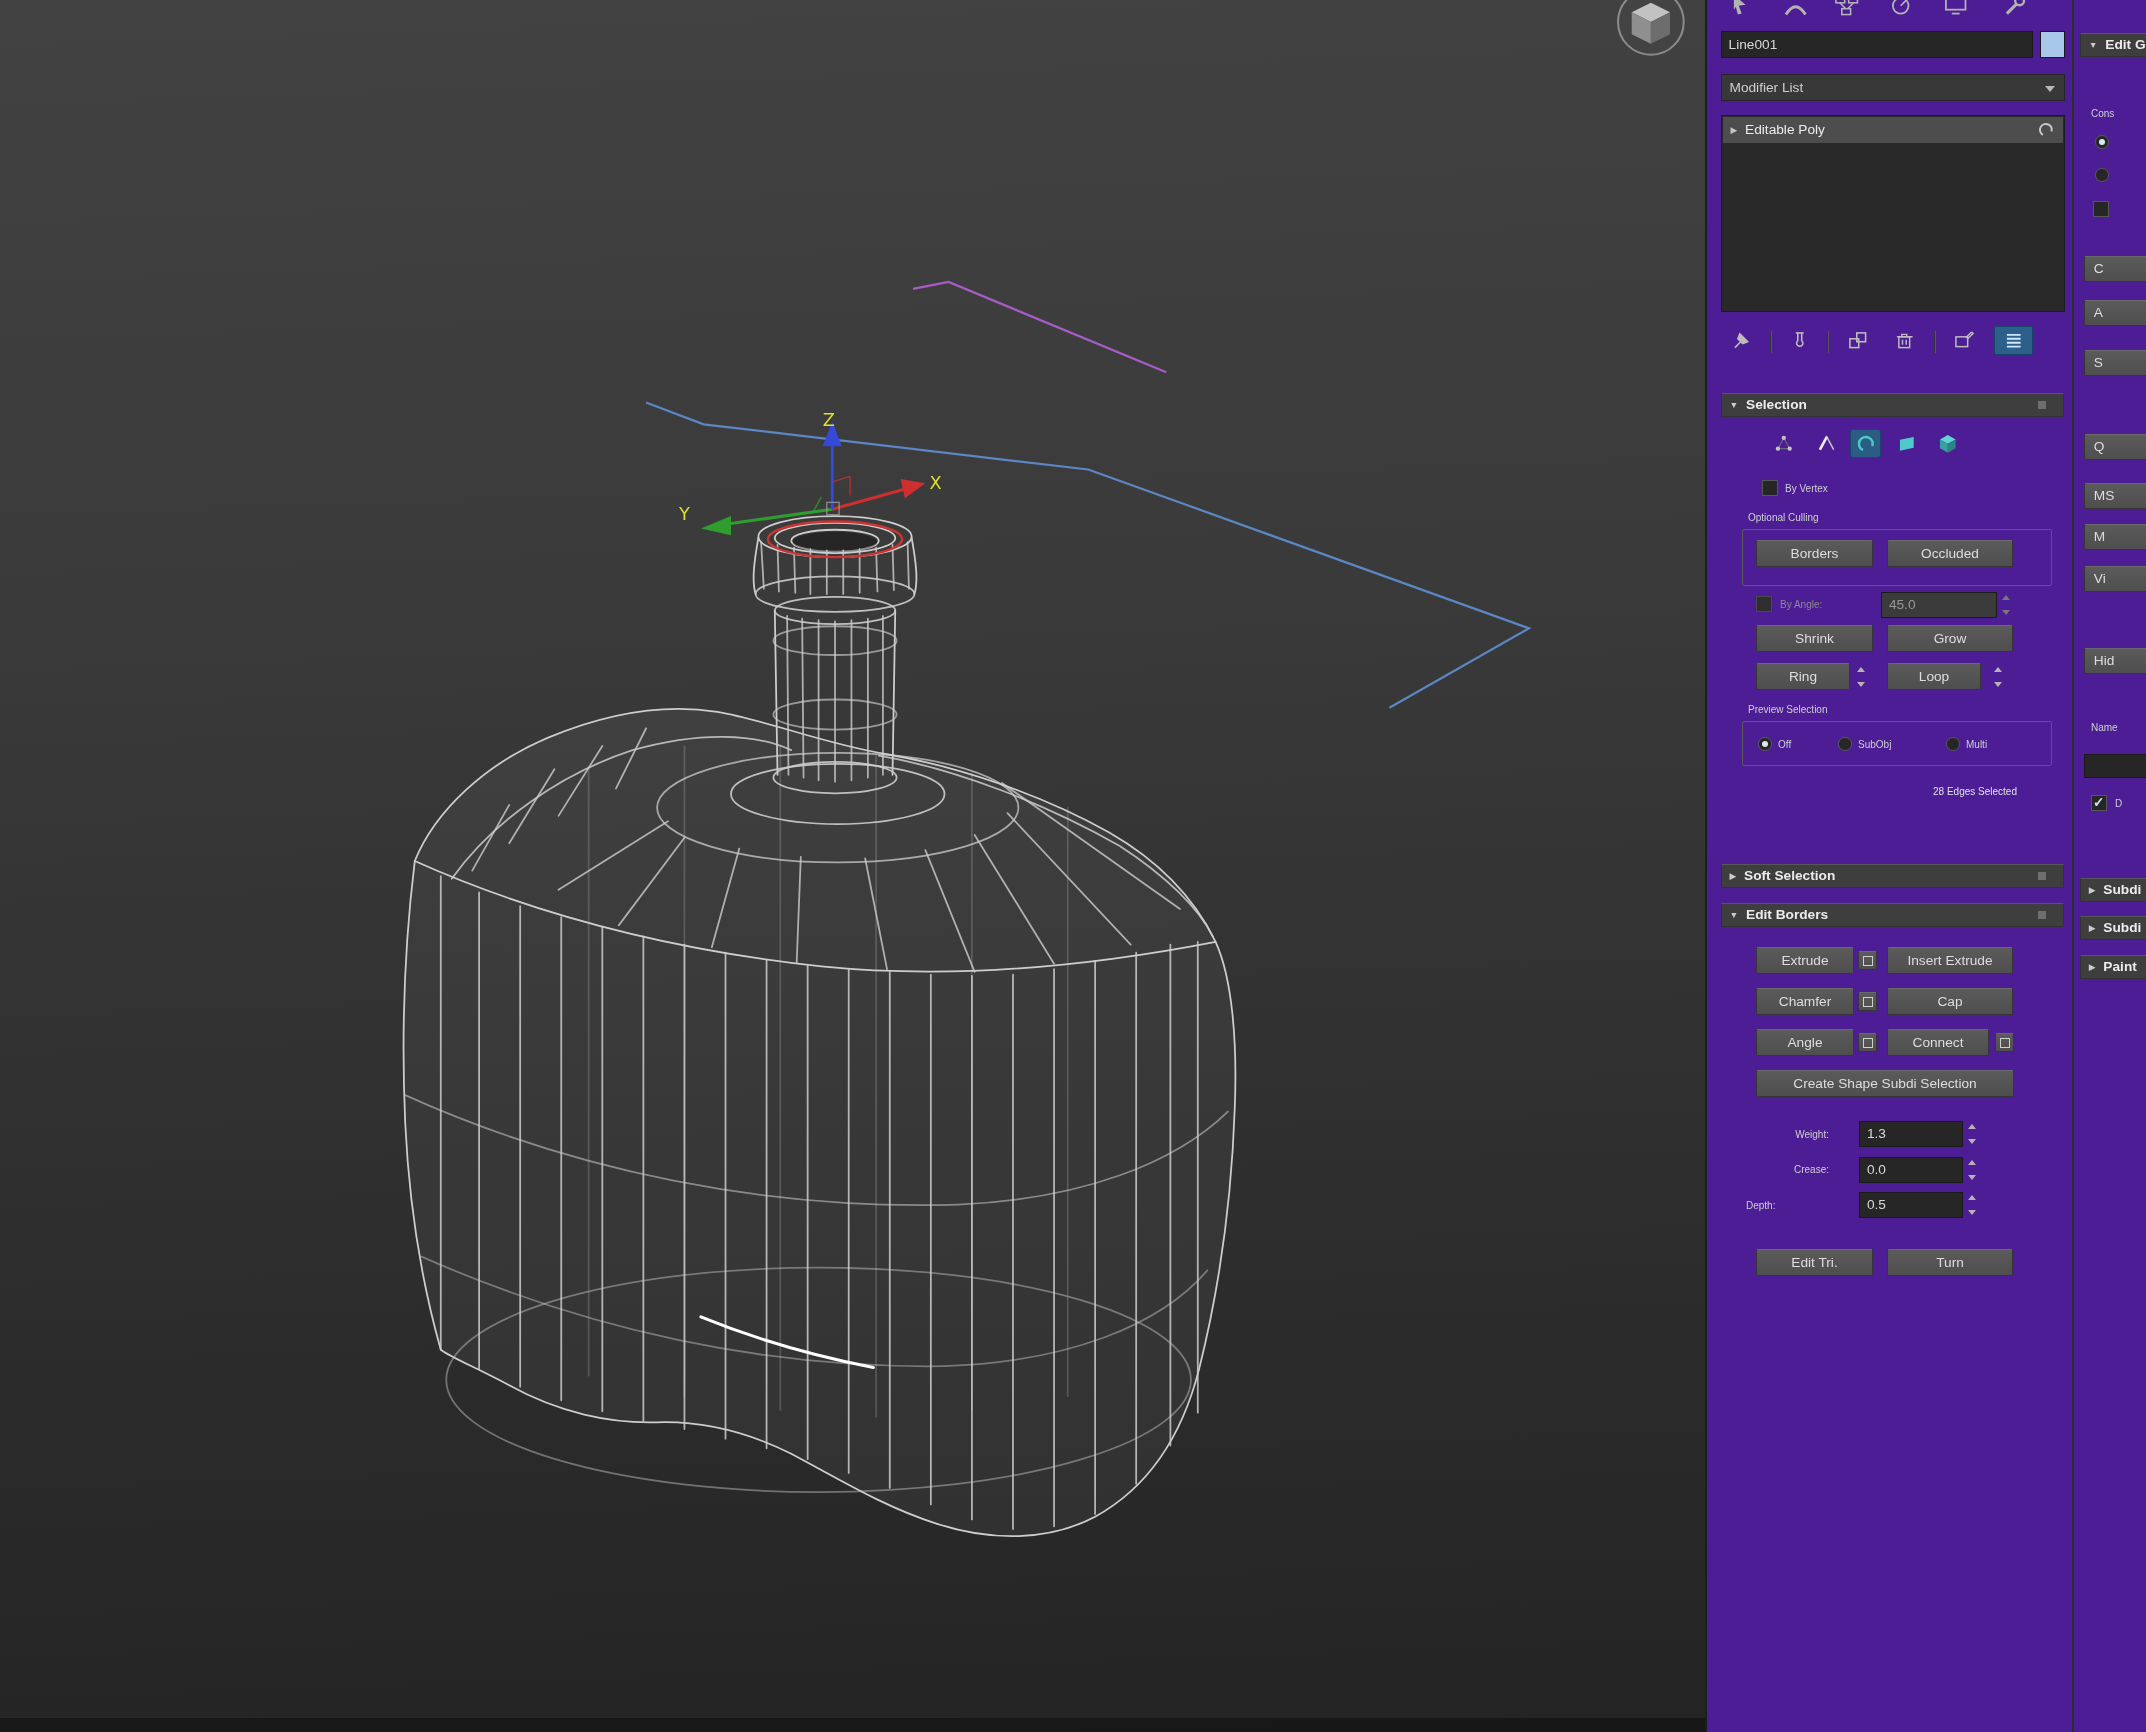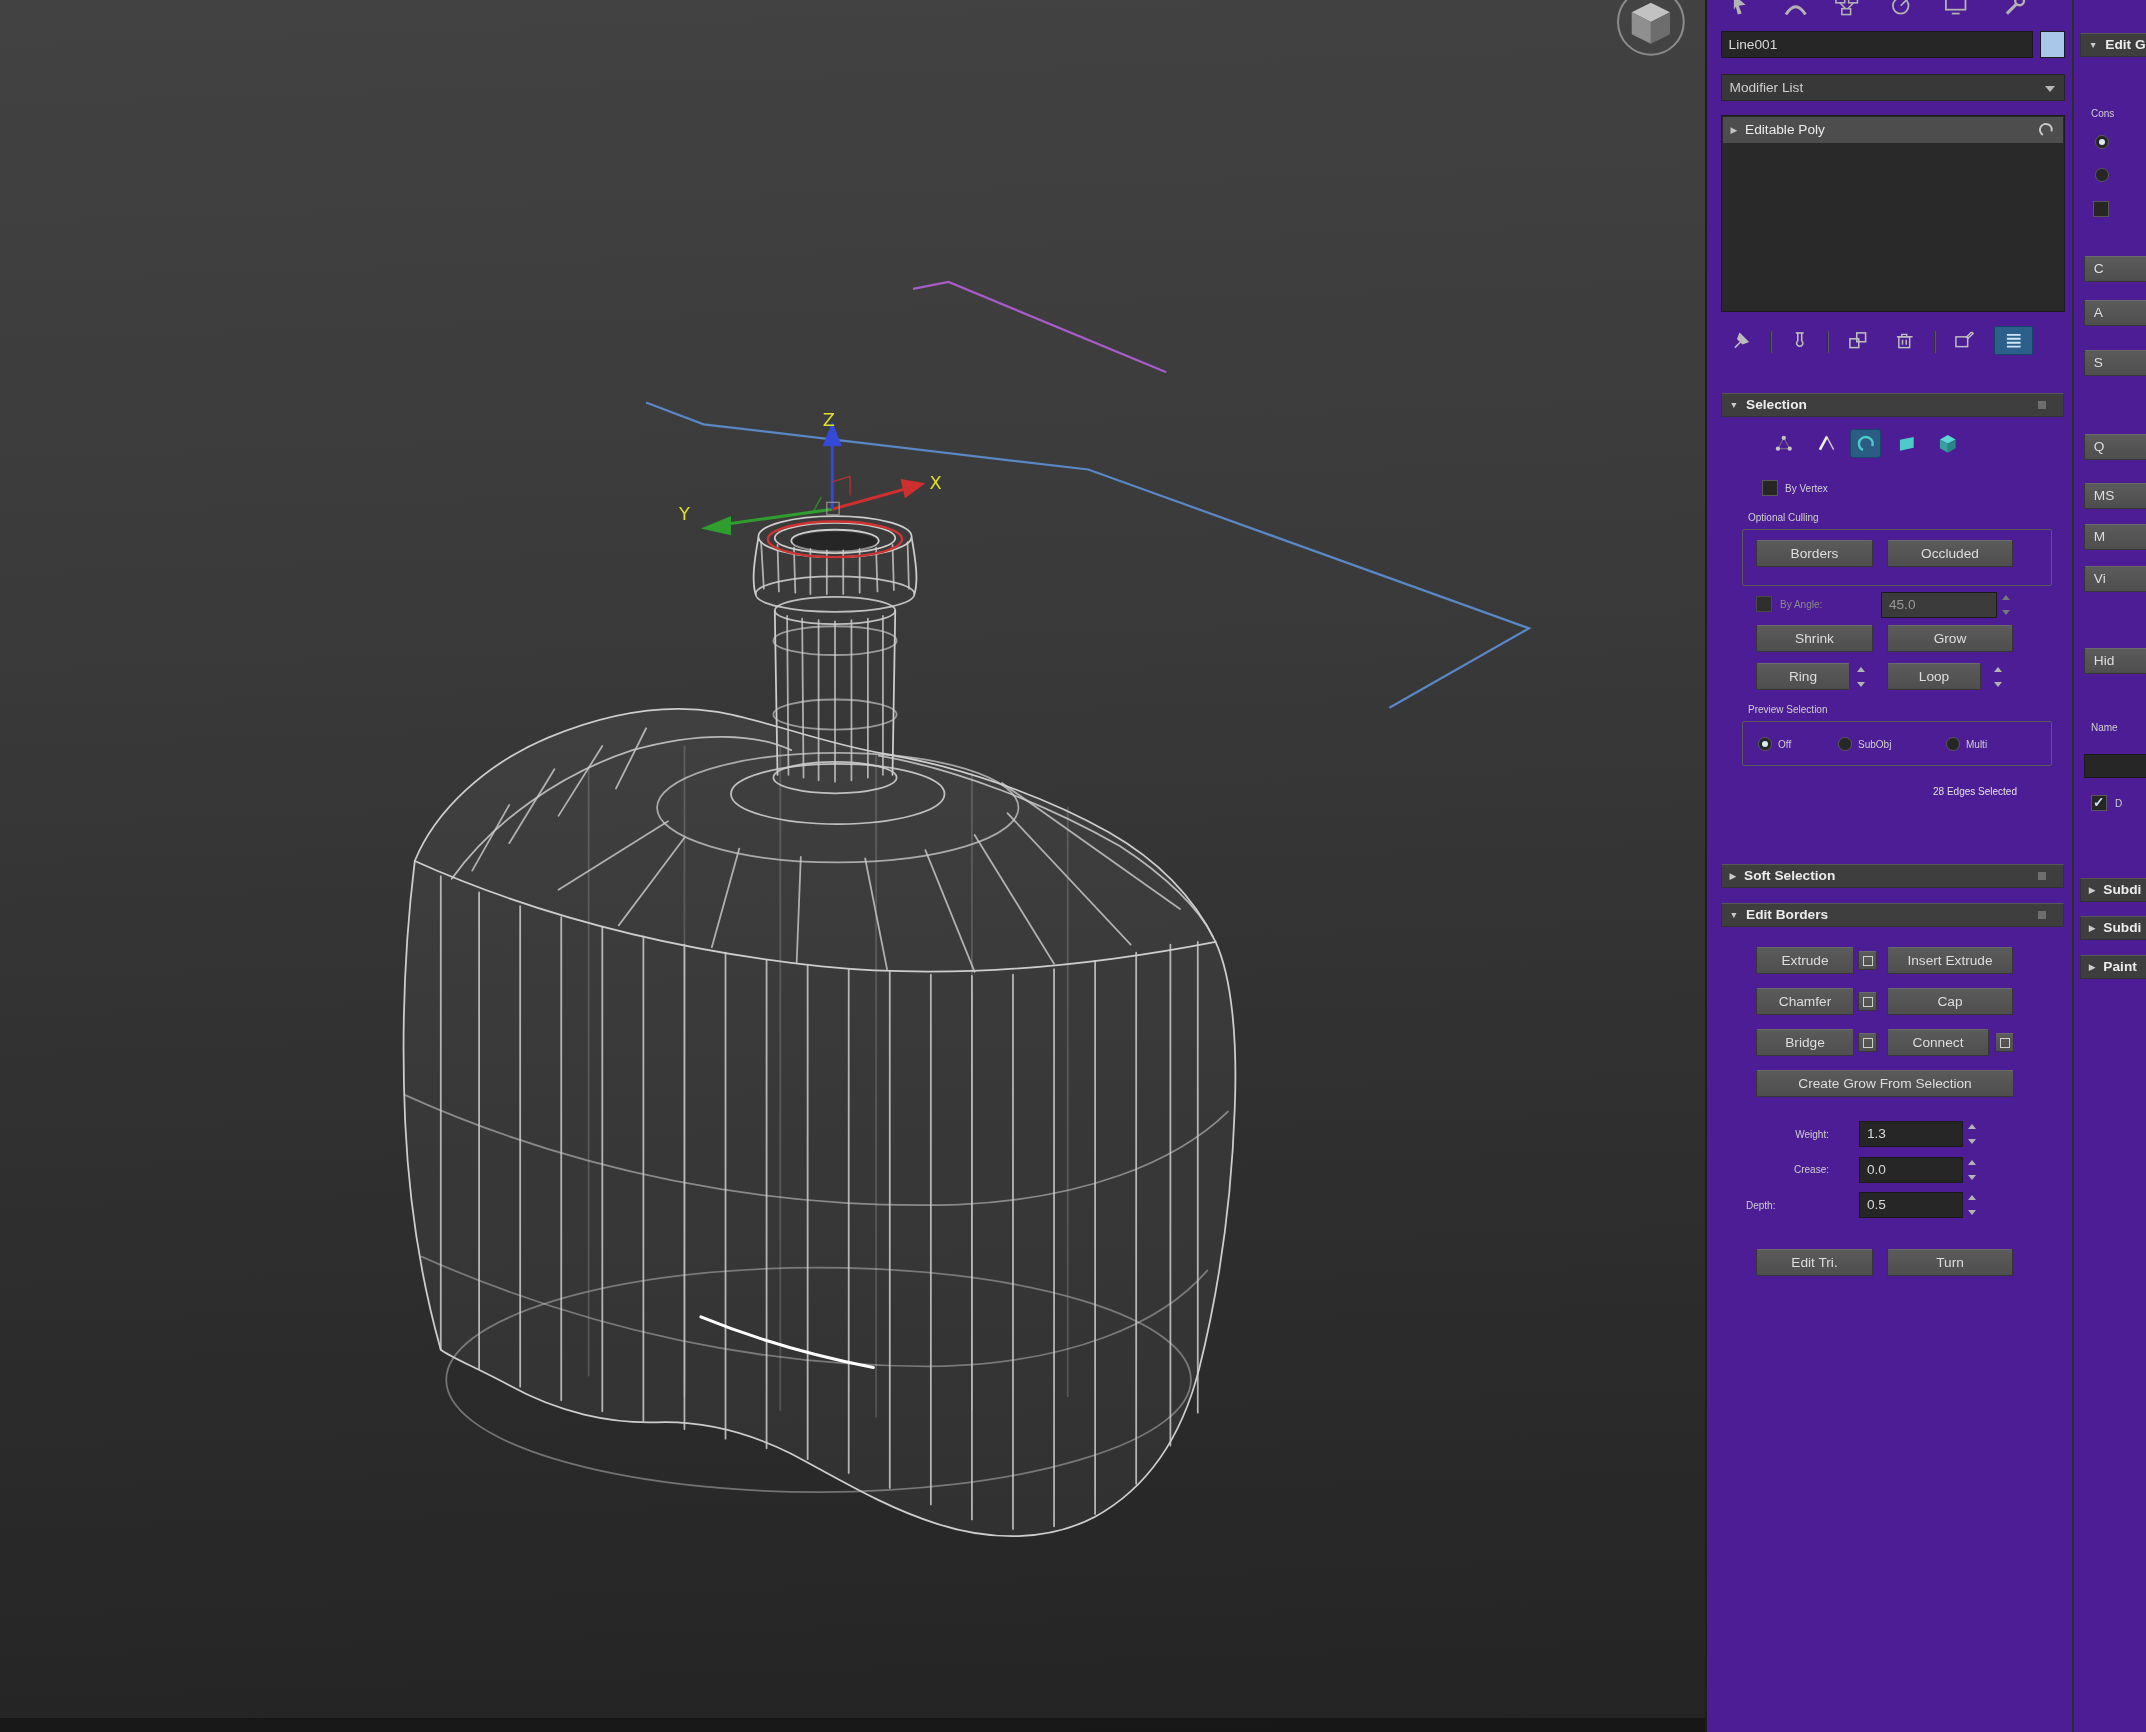--- a/index.html
+++ b/index.html
@@ -368,26 +368,26 @@
     <div class="grip" style="left:331px; top:911px"></div>
 
     <div class="btn" style="left:49px; top:947px; width:98px">Extrude</div>
     <div class="sqbtn" style="left:151px; top:951px"></div>
     <div class="btn" style="left:180px; top:947px; width:126px">Insert Extrude</div>
 
     <div class="btn" style="left:49px; top:988px; width:98px">Chamfer</div>
     <div class="sqbtn" style="left:151px; top:992px"></div>
     <div class="btn" style="left:180px; top:988px; width:126px">Cap</div>
 
-    <div class="btn" style="left:49px; top:1029px; width:98px">Bridge</div>
+    <div class="btn" style="left:49px; top:1029px; width:98px">Angle</div>
     <div class="sqbtn" style="left:151px; top:1033px"></div>
     <div class="btn" style="left:180px; top:1029px; width:102px">Connect</div>
     <div class="sqbtn" style="left:288px; top:1033px"></div>
 
-    <div class="btn" style="left:49px; top:1070px; width:258px">Create Grow From Selection</div>
+    <div class="btn" style="left:49px; top:1070px; width:258px">Create Shape Subdi Selection</div>
 
     <div class="lbl" style="left:39px; top:1126px; width:83px; text-align:right">Weight:</div>
     <div class="field" style="left:152px; top:1121px; width:104px; height:25.5px">1.3</div>
     <div class="spin" style="left:258px; top:1121px; height:25.5px"></div>
 
     <div class="lbl" style="left:39px; top:1161px; width:83px; text-align:right">Crease:</div>
     <div class="field" style="left:152px; top:1157px; width:104px; height:25.5px">0.0</div>
     <div class="spin" style="left:258px; top:1157px; height:25.5px"></div>
 
     <div class="lbl" style="left:39px; top:1197px; width:83px; text-align:left">Depth:</div>

